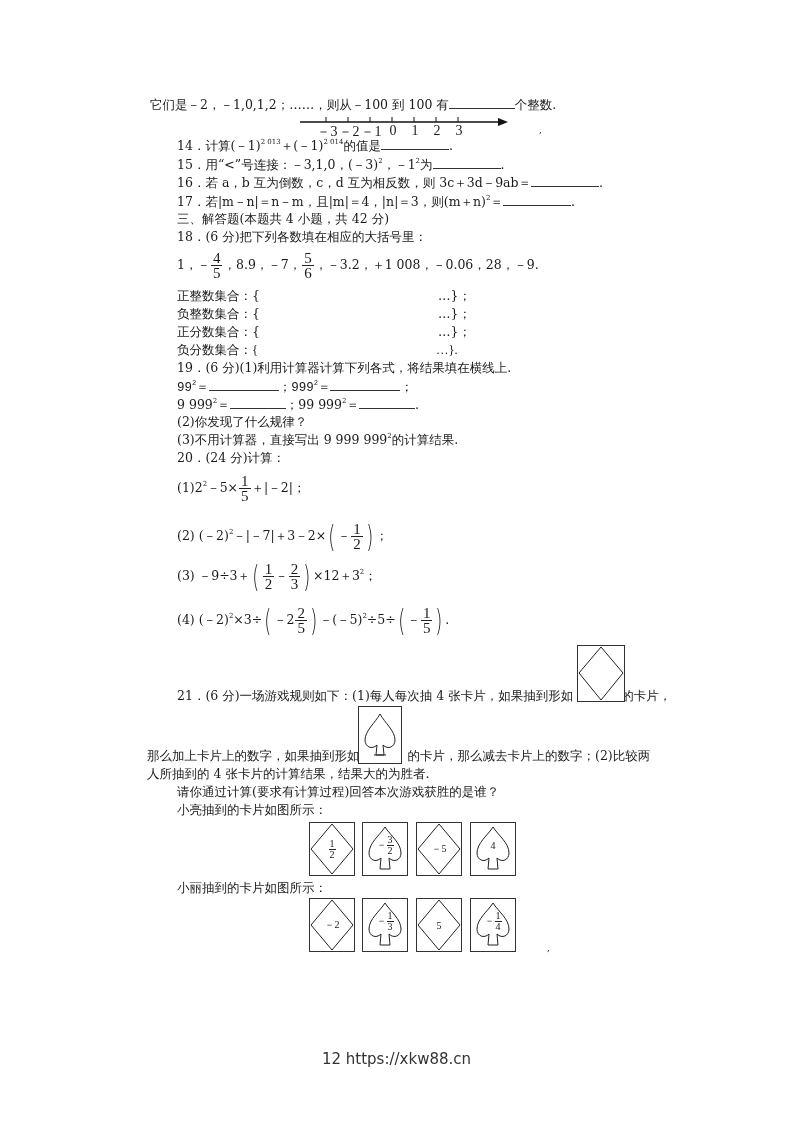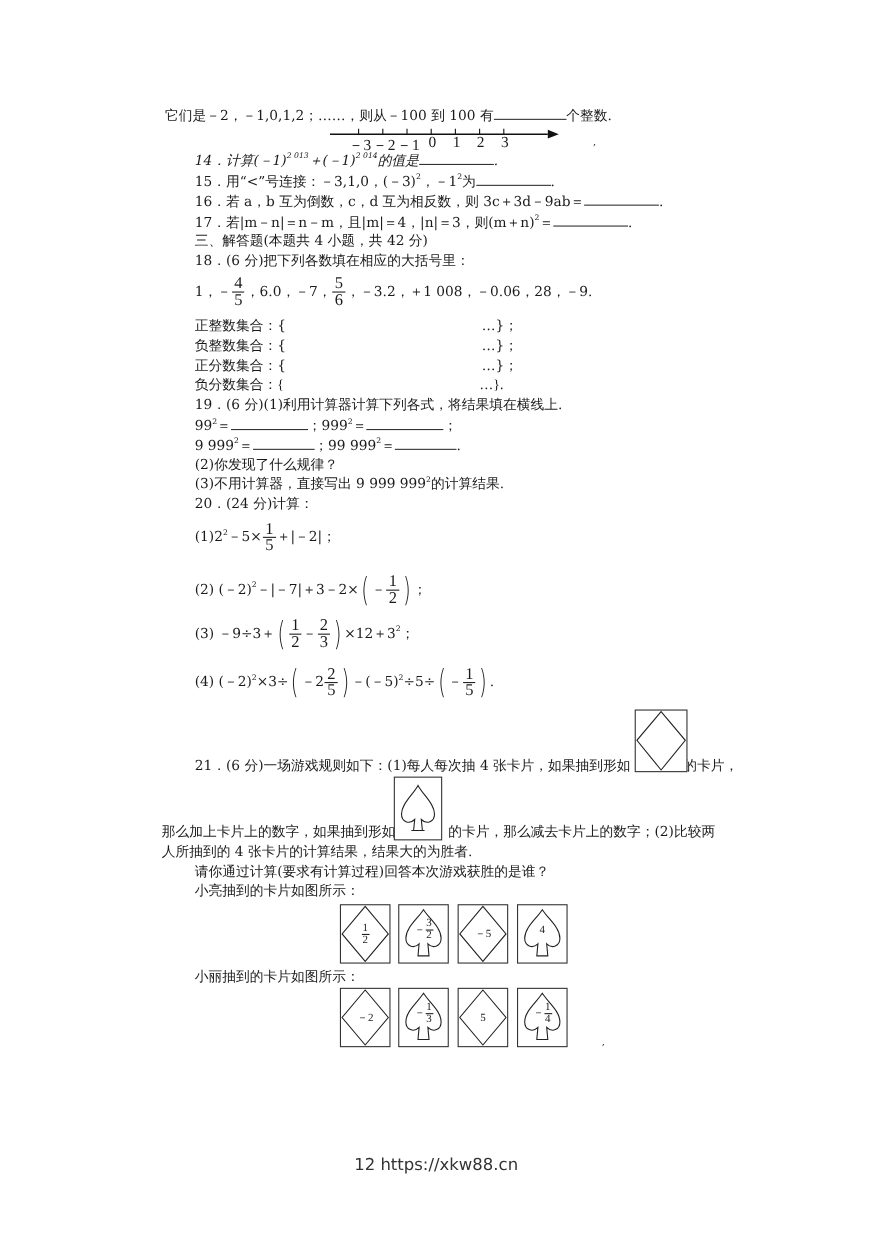--- a/index.html
+++ b/index.html
@@ -44,21 +44,21 @@
     <span style="width:22px;text-align:center;">－2</span>
     <span style="width:22px;text-align:center;">－1</span>
     <span style="width:22px;text-align:center;">0</span>
     <span style="width:22px;text-align:center;">1</span>
     <span style="width:22px;text-align:center;">2</span>
     <span style="width:22px;text-align:center;">3</span>
   </div>
 </div>
 <div class="abs" style="left:508px;top:122px;font-size:9px;">,</div>
 
-<div class="abs" style="left:146px;top:137px;font-style:italic;">
+<div class="abs" style="left:146px;top:137px;">
   <span>14．计算(－1)</span><sup>2 013</sup><span>＋(－1)</span><sup>2 014</sup><span>的值是</span><span class="blank" style="width:68px;"></span><span>.</span>
 </div>
 
 <div class="abs" style="left:146px;top:156px;text-align:center;">
   <span>15．用“&lt;”号连接：－3,1,0，(－3)</span><sup>2</sup><span>，－1</span><sup>2</sup><span>为</span><span class="blank" style="width:68px;"></span><span>.</span>
 </div>
 
 <div class="abs" style="left:146px;top:174px;">
   <span>16．若 a，b 互为倒数，c，d 互为相反数，则 3c＋3d－9ab＝</span><span class="blank" style="width:68px;"></span><span>.</span>
 </div>
@@ -67,33 +67,33 @@
   <span>17．若|m－n|＝n－m，且|m|＝4，|n|＝3，则(m＋n)</span><sup>2</sup><span>＝</span><span class="blank" style="width:68px;"></span><span>.</span>
 </div>
 
 <div class="abs" style="left:146px;top:211px;">三、解答题(本题共 4 小题，共 42 分)</div>
 
 <div class="abs" style="left:146px;top:229px;">18．(6 分)把下列各数填在相应的大括号里：</div>
 <div class="abs" style="left:146px;top:247px;line-height:36px;">
   <span>1，</span><span>－</span><span class="frac">
       <span class="num">4</span>
       <span>5</span>
-    </span><span>，6.0，－7，</span><span class="frac">
+    </span><span>，8.9，－7，</span><span class="frac">
       <span class="num">5</span>
       <span>6</span>
     </span><span>，－3.2，＋1 008，－0.06，28，－9.</span>
 </div>
 
 <div class="abs" style="left:146px;top:288px;"><span>正整数集合：{</span><span style="display:inline-block;width:178px;"></span><span>…}；</span></div>
 <div class="abs" style="left:146px;top:306px;"><span>负整数集合：{</span><span style="display:inline-block;width:178px;"></span><span>…}；</span></div>
 <div class="abs" style="left:146px;top:324px;"><span>正分数集合：{</span><span style="display:inline-block;width:178px;"></span><span>…}；</span></div>
 <div class="abs" style="left:146px;top:342px;font-family:Liberation Serif, serif;"><span>负分数集合：{</span><span style="display:inline-block;width:178px;"></span><span>…}.</span></div>
 
 <div class="abs" style="left:146px;top:360px;">19．(6 分)(1)利用计算器计算下列各式，将结果填在横线上.</div>
-<div class="abs" style="left:146px;top:378px;">
+<div class="abs" style="left:146px;top:378px;font-family:Liberation Mono, monospace;">
   <span>99</span><sup>2</sup><span>＝</span><span class="blank" style="width:70px;"></span><span>；999</span><sup>2</sup><span>＝</span><span class="blank" style="width:70px;"></span><span>；</span>
 </div>
 <div class="abs" style="left:146px;top:396px;">
   <span>9 999</span><sup>2</sup><span>＝</span><span class="blank" style="width:56px;"></span><span>；99 999</span><sup>2</sup><span>＝</span><span class="blank" style="width:56px;"></span><span>.</span>
 </div>
 <div class="abs" style="left:146px;top:414px;">(2)你发现了什么规律？</div>
 <div class="abs" style="left:146px;top:432px;"><span>(3)不用计算器，直接写出 9 999 999</span><sup>2</sup><span>的计算结果.</span></div>
 
 <div class="abs" style="left:146px;top:450px;">20．(24 分)计算：</div>
 

